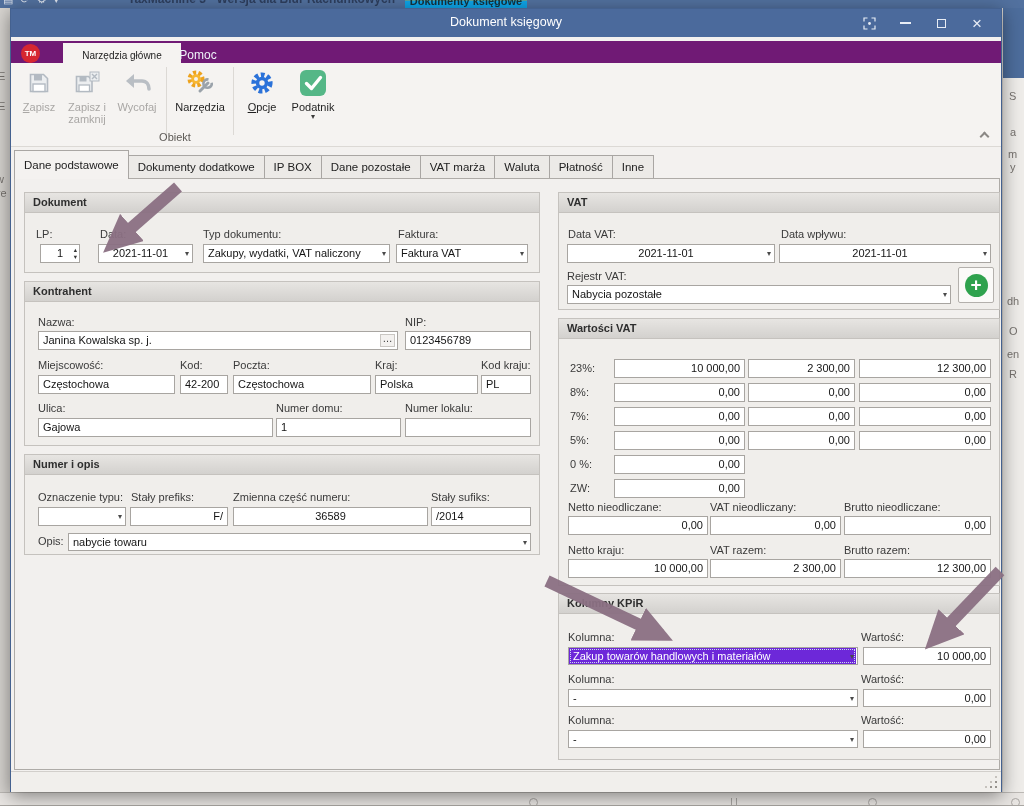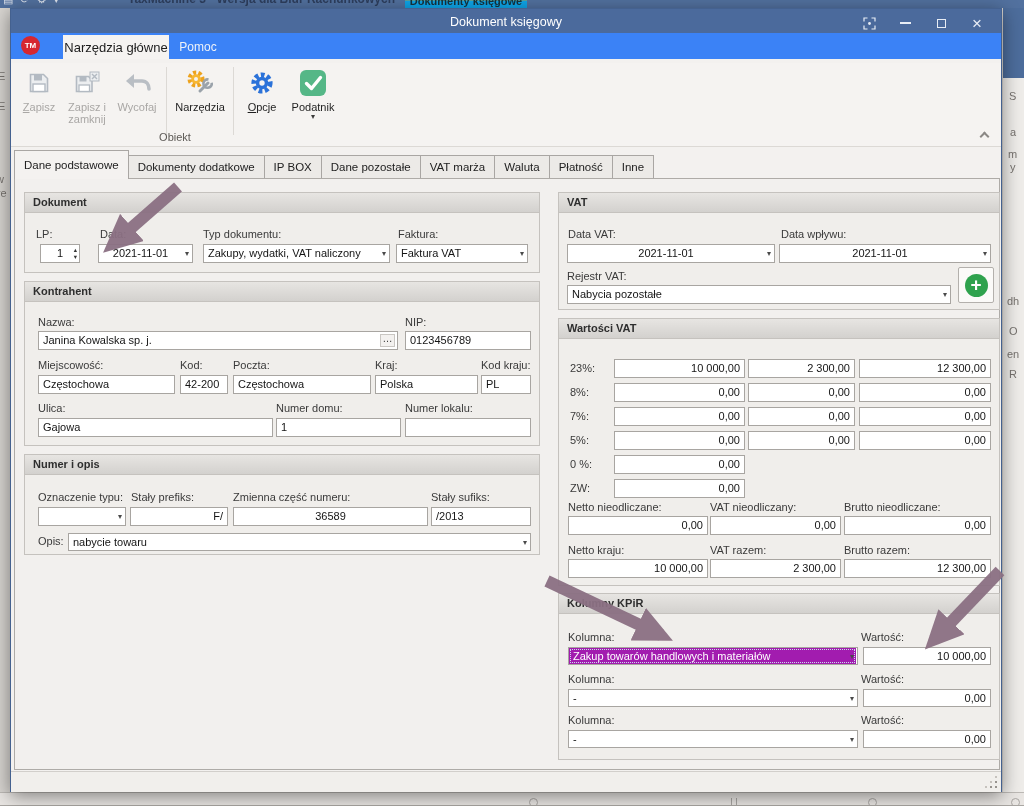--- a/index.html
+++ b/index.html
@@ -25,25 +25,25 @@
   .dlg{position:absolute;left:10px;top:8px;width:992px;height:784px;background:#f3f1ef;
        border:1px solid #44618f;box-shadow:0 4px 18px rgba(0,0,0,.45);z-index:2}
   .dlg-tb{position:absolute;left:0;top:0;width:100%;height:28px;background:#4b6a9c}
   .dlg-title{position:absolute;left:0;right:0;top:6px;text-align:center;color:#fff;font-size:12.5px}
   .wctl{position:absolute;right:6px;top:0;height:28px;display:flex;align-items:center;gap:0}
   .wbtn{width:36px;height:28px;display:flex;align-items:center;justify-content:center;color:#e8edf5}
   .minbar{width:11px;height:2px;background:#e8edf5}
   .maxbox{width:9px;height:9px;border:1px solid #e8edf5}
   .closex{font-size:17px;line-height:17px}
 
-  .tabrow{position:absolute;left:0;top:24px;width:100%;height:26px;background:#3b82f6}
+  .tabrow{position:absolute;left:0;top:32px;width:100%;height:26px;background:#701a75}
   .tm{position:absolute;left:10px;top:3px;width:19px;height:19px;border-radius:50%;background:#d62731;
       color:#fff;font-size:8px;font-weight:bold;display:flex;align-items:center;justify-content:center}
-  .rtab-a{position:absolute;left:52px;top:2px;width:106px;height:24px;background:#f5f3f1;color:#1c1c1c;
-      font-size:13px;display:flex;align-items:center;justify-content:center}
+  .rtab-a{position:absolute;left:52px;top:2px;width:118px;height:24px;background:#f5f3f1;color:#1c1c1c;
+      font-size:10px;display:flex;align-items:center;justify-content:center}
   .rtab{position:absolute;left:160px;top:2px;width:54px;height:24px;color:#eef2f8;font-size:12px;
       display:flex;align-items:center;justify-content:center}
 
   .ribbon{position:absolute;left:0;top:54px;width:100%;height:84px;background:#f5f3f1;border-bottom:1px solid #dcd9d5}
   .ribin{display:flex;height:72px;padding-left:6px;padding-top:2px}
   .rbtn{display:flex;flex-direction:column;align-items:center;font-size:11px;line-height:12px;
         color:#1f1f1f;text-align:center;padding-top:2px}
   .rbtn .ric{height:32px;display:flex;align-items:center;justify-content:center;margin-bottom:2px}
   .rbtn.dis{color:#a9a7a5}
   .rsep{width:1px;background:#dcd9d5;margin:2px 5px;height:68px}
@@ -65,21 +65,21 @@
          font-size:11px;font-weight:bold;color:#2e2e2e;line-height:19px;padding-left:8px;white-space:nowrap;overflow:hidden}
   .lbl{position:absolute;font-size:11px;color:#3a3a3a;white-space:nowrap}
   .fld{position:absolute;height:19px;background:#fff;border:1px solid #a8a5a1;font-size:11px;color:#141414;
        line-height:16px;padding:0 4px;overflow:hidden;white-space:nowrap}
   .num{text-align:right}
   .ctr{text-align:center}
   .combo{padding:0;}
   .combo .v{display:block;height:100%;line-height:16px;padding:0 14px 0 4px}
   .combo.ctrv .v{text-align:center}
   .combo .arr{position:absolute;right:3px;top:4px;font-size:8px;color:#4a4a4a;line-height:9px}
-  .combo.sel .v{background:#a21caf;color:#fff;outline:1px dotted #cdd9f0;outline-offset:-2px;margin-right:1px;padding-right:10px}
+  .combo.sel .v{background:#6d28d9;color:#fff;outline:1px dotted #cdd9f0;outline-offset:-2px;margin-right:1px;padding-right:10px}
   .spinner{position:absolute;right:2px;top:1px;display:flex;flex-direction:column;font-size:6.5px;color:#333;line-height:7px}
   .spin .v{display:block;padding-right:12px;text-align:right}
   .dots{position:absolute;right:2px;top:2px;width:15px;height:13px;background:#f3f1ef;border:1px solid #c9c6c2;
         font-size:10px;line-height:8px;text-align:center;color:#333}
   .nazwa-v{display:block;padding-right:18px}
   .plusbtn{position:absolute;border:1px solid #b3b0ac;background:#fbfaf8;border-radius:2px;
            display:flex;align-items:center;justify-content:center}
   .plus{width:23px;height:23px;border-radius:50%;background:#2fa24d;color:#fff;font-size:19px;line-height:21px;
         text-align:center;font-weight:bold}
 
@@ -304,21 +304,21 @@
       <span class="lbl" style="left:13px;top:36px">Oznaczenie typu:</span>
       <span class="lbl" style="left:106px;top:36px">Stały prefiks:</span>
       <span class="lbl" style="left:208px;top:36px">Zmienna część numeru:</span>
       <span class="lbl" style="left:406px;top:36px">Stały sufiks:</span>
       <div class="fld combo" style="left:13px;top:52px;width:88px">
         <span class="v"></span>
         <span class="arr">▾</span>
       </div>
       <div class="fld num" style="left:105px;top:52px;width:98px">F/</div>
       <div class="fld ctr" style="left:208px;top:52px;width:195px">36589</div>
-      <div class="fld" style="left:406px;top:52px;width:100px">/2013</div>
+      <div class="fld" style="left:406px;top:52px;width:100px">/2014</div>
       <span class="lbl" style="left:13px;top:80px">Opis:</span>
       <div class="fld combo" style="left:43px;top:78px;width:463px;height:18px">
         <span class="v">nabycie towaru</span>
         <span class="arr">▾</span>
       </div>
     </div>
 
     <div class="grp" style="left:543px;top:13px;width:442px;height:118px">
       <div class="grp-h"><span>VAT</span></div>
       <span class="lbl" style="left:9px;top:35px">Data VAT:</span>

